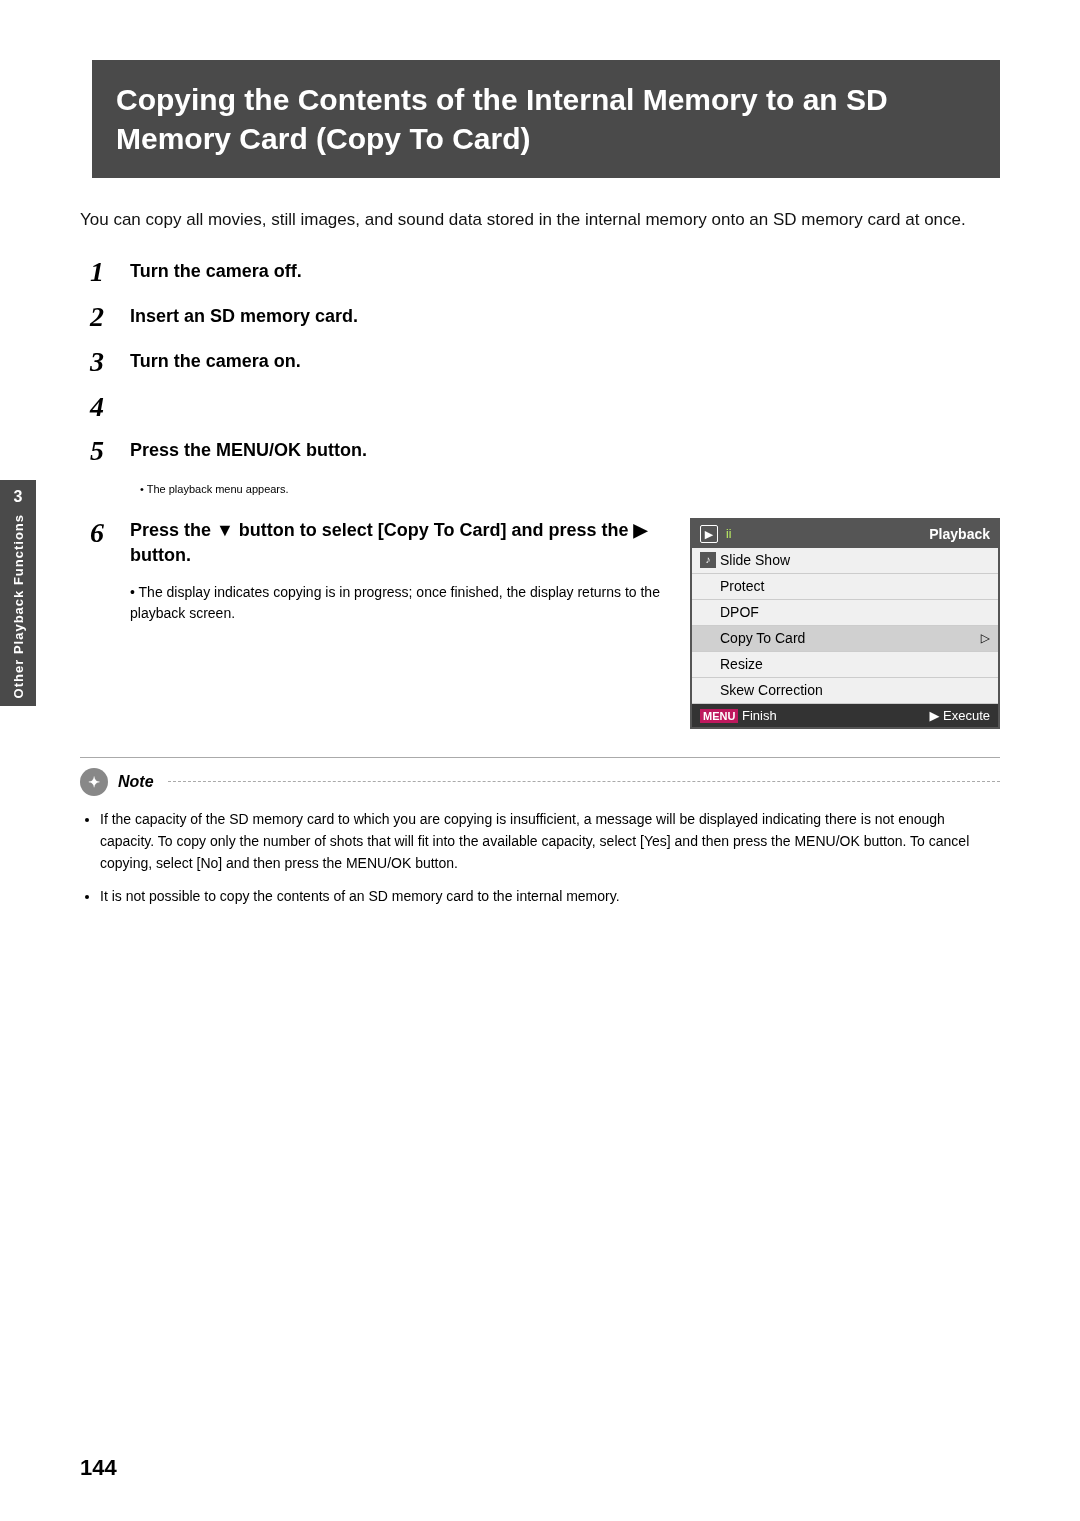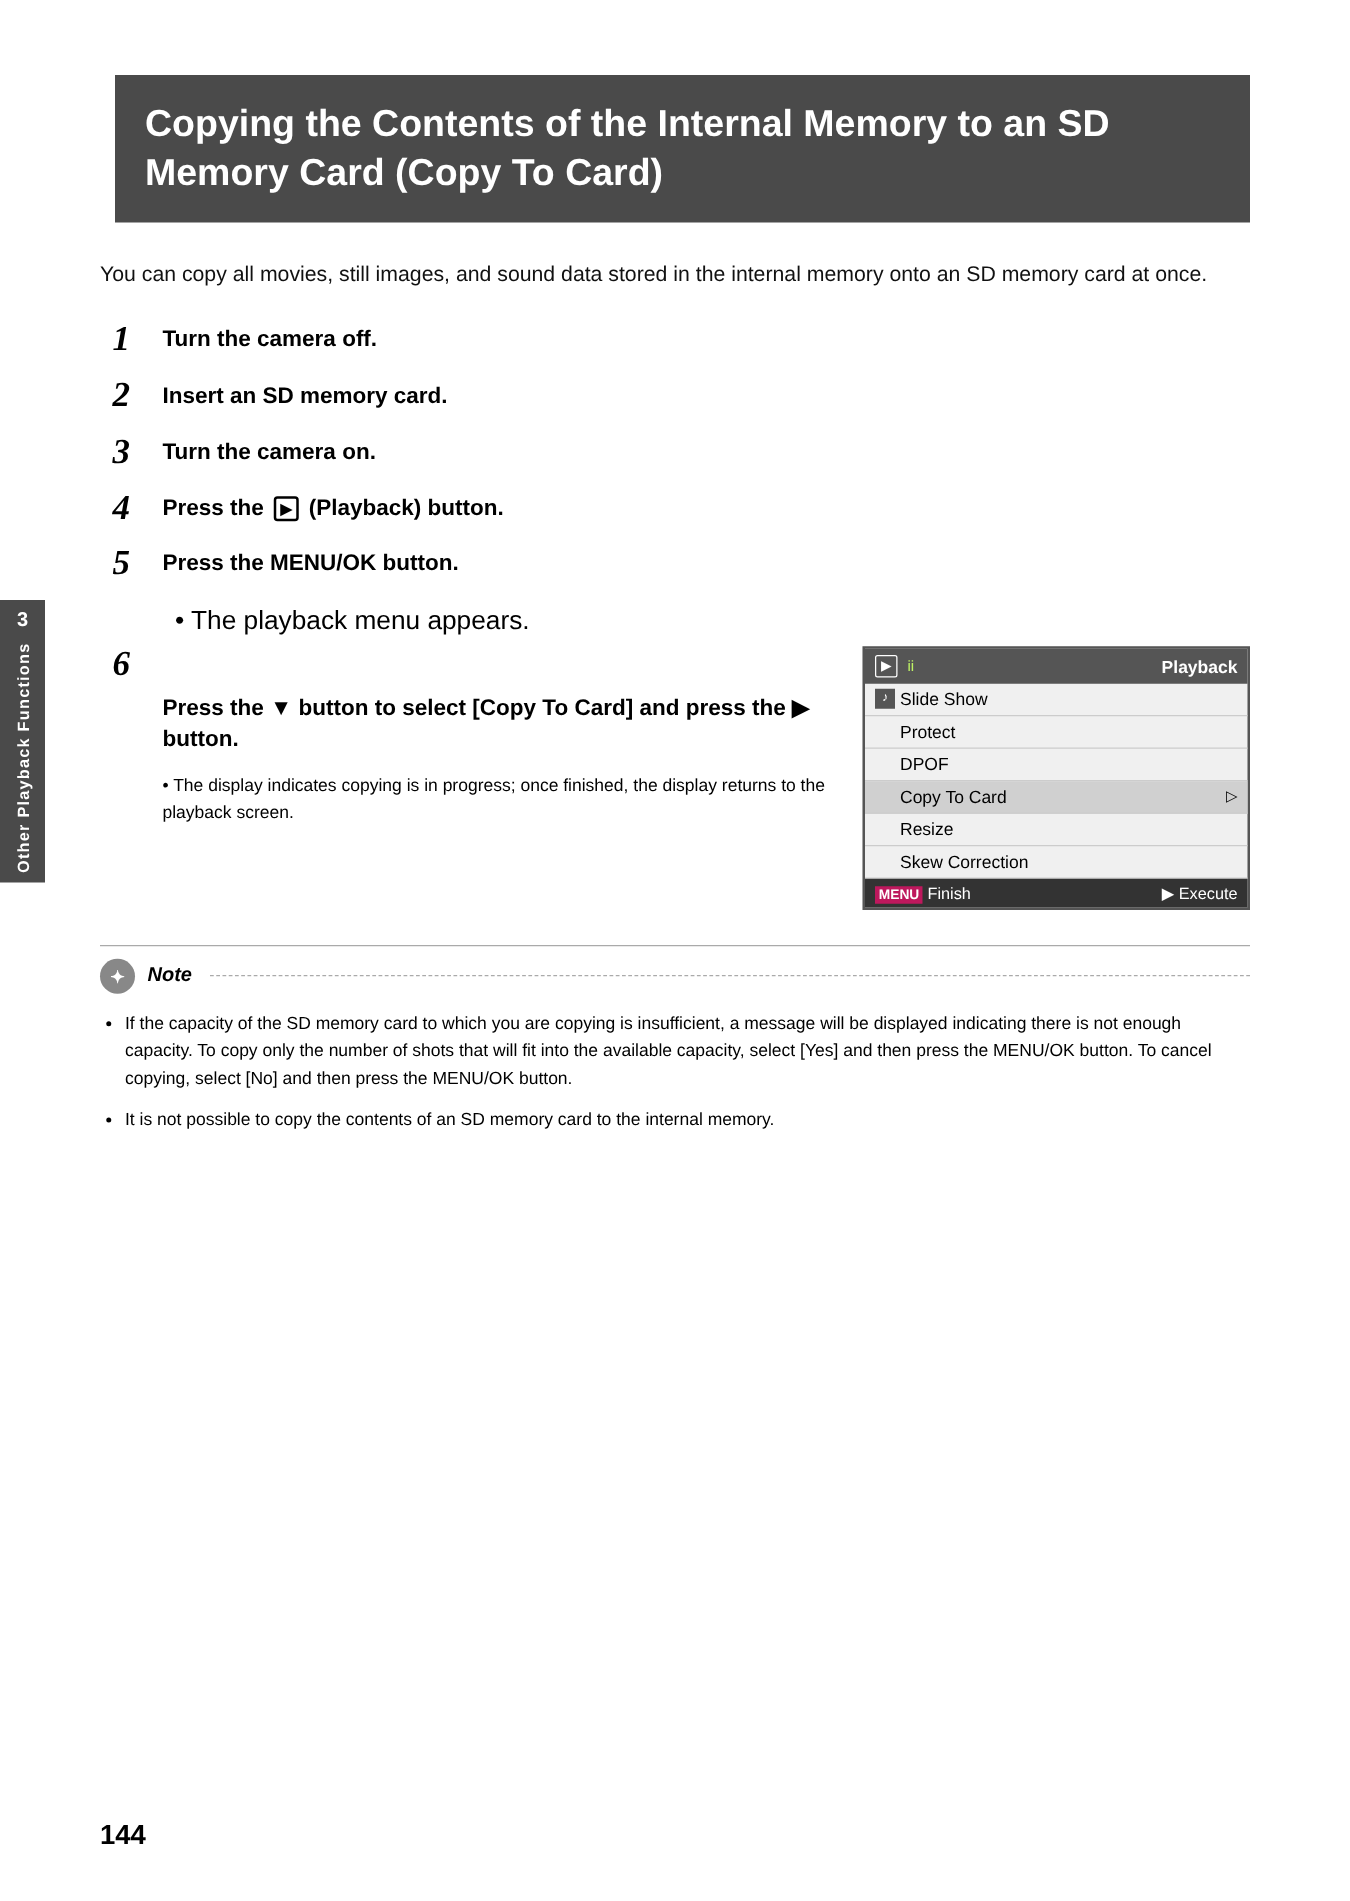--- a/index.html
+++ b/index.html
@@ -129,21 +129,20 @@
     .step6-right {
       flex-shrink: 0;
       width: 310px;
     }
 
     .step6-text {
       font-size: 18px;
       font-weight: bold;
       line-height: 1.4;
       margin-bottom: 14px;
-      margin-top: 37px;
     }
 
     .step6-bullet {
       font-size: 14px;
       font-weight: normal;
       line-height: 1.5;
       margin-top: 8px;
       padding-left: 0;
     }
 
@@ -224,23 +223,23 @@
     .menu-btn {
       background: #be185d;
       color: #fff;
       font-size: 11px;
       padding: 1px 3px;
       font-weight: bold;
     }
 
     
     .sub-bullet {
-      font-size: 21px;
+      font-size: 11px;
       padding-left: 60px;
-      margin-bottom: 4px;
+      margin-bottom: 20px;
       line-height: 1.5;
     }
 
     .sub-bullet::before {
       content: '• ';
     }
 
     
     .note-section {
       margin-top: 28px;
@@ -352,23 +351,20 @@
 
   <div class="step">
     <div class="step-number" style="font-style:italic; font-family:'Times New Roman',serif;">3</div>
     <div class="step-content">
       <span>Turn the camera on.</span>
     </div>
   </div>
 
   <div class="step">
     <div class="step-number" style="font-style:italic; font-family:'Times New Roman',serif;">4</div>
-    <div class="step-content">
-      Press the <span class="play-btn">▶</span> (Playback) button.
-    </div>
   </div>
 
   <div class="step">
     <div class="step-number" style="font-style:italic; font-family:'Times New Roman',serif;">5</div>
     <div class="step-content">
       <span>Press the MENU/OK button.</span>
     </div>
   </div>
 
   <div class="sub-bullet">The playback menu appears.</div>

